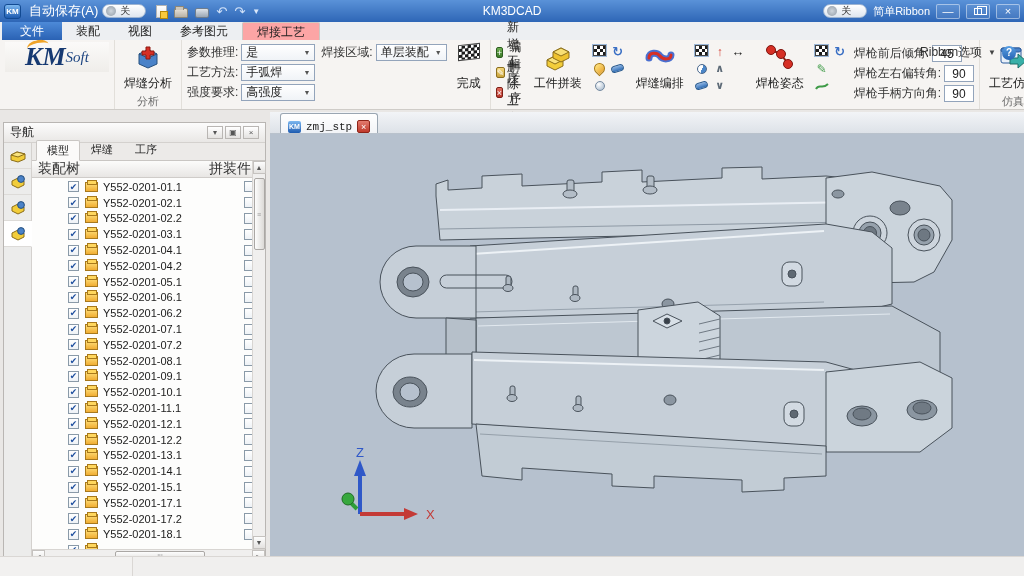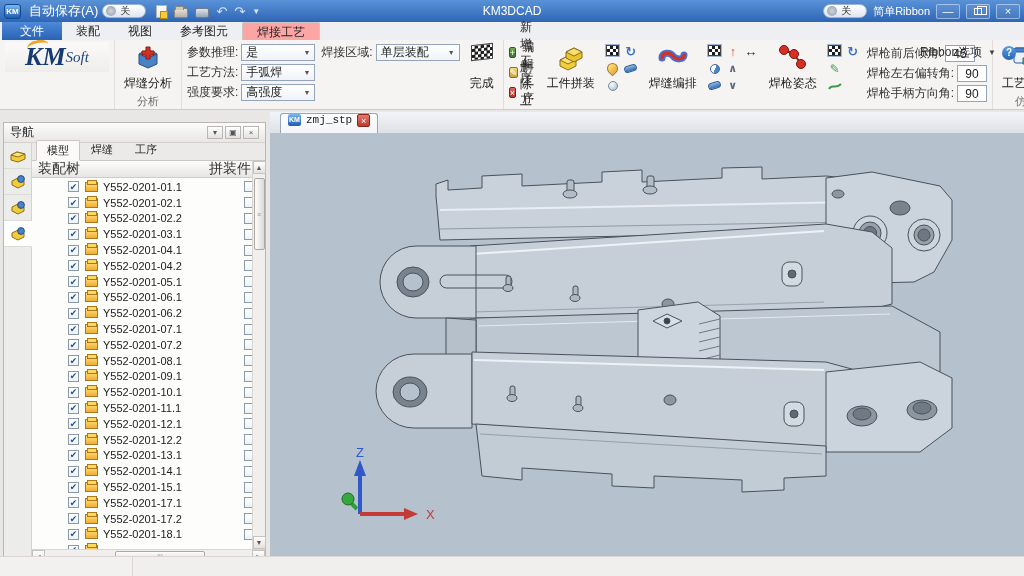--- a/index.html
+++ b/index.html
@@ -123,21 +123,21 @@
   .v-thumb { width:11px; height:72px; margin-top:4px; background:linear-gradient(90deg,#fdfdfd,#dcdad7); border:1px solid #aaa7a4; border-radius:2px; display:flex; align-items:center; justify-content:center; color:#999; font-size:7px; }
   .vscroll .filler { flex:1; }
   #hscroll { height:13px; background:#f0efee; border-top:1px solid #d8d5d2; display:flex; align-items:center; }
   .h-thumb { width:90px; height:11px; margin-left:70px; background:linear-gradient(#fdfdfd,#dcdad7); border:1px solid #aaa7a4; border-radius:2px; display:flex; align-items:center; justify-content:center; color:#999; font-size:7px;}
   #hscroll .filler { flex:1; }
 
   
   #docarea { position:absolute; left:270px; top:112px; right:0; bottom:20px; display:flex; flex-direction:column; }
   #doctabbar { height:22px; background:linear-gradient(#f2f4f7,#dde2e8); border-bottom:1px solid #b9c2cc; display:flex; align-items:flex-end; padding-left:10px; }
   #doctab { height:20px; background:linear-gradient(#fff,#f2f4f7); border:1px solid #9aa6b2; border-bottom:none;
-    border-radius:3px 3px 0 0; display:flex; align-items:flex-start; gap:5px; padding:0 7px; }
+    border-radius:3px 3px 0 0; display:flex; align-items:flex-end; gap:5px; padding:0 7px; }
   .doc-km { width:13px; height:12px; border-radius:2px; background:linear-gradient(#7db8f0,#1d5bb0);
     color:#fff; font-size:7px; font-weight:bold; text-align:center; line-height:12px; }
   #doctab .name { font-size:11px; font-family:"Liberation Mono","DejaVu Sans Mono",monospace; }
   .doc-close { width:13px; height:13px; border-radius:2px; background:linear-gradient(#e37b6e,#c03a2b);
     border:1px solid #8e2418; color:#fff; font-size:9px; display:flex; align-items:center; justify-content:center; }
   #viewport { flex:1; background:#b6c1ce; position:relative; }
   #viewport svg { position:absolute; inset:0; width:100%; height:100%; }
 
   
   #statusbar { position:absolute; left:0; right:0; bottom:0; height:20px; background:#f0efee; border-top:1px solid #dad7d4; }
@@ -230,21 +230,21 @@
           <span class="flabel">强度要求:</span>
           <div class="ddl" style="width:74px">
             <span>高强度</span>
               <span class="caret">▼</span>
           </div>
         </div>
       </div>
       <div class="fieldcol">
         <div class="frow">
           <span class="flabel">焊接区域:</span>
-          <div class="ddl" style="width:84px">
+          <div class="ddl" style="width:71px">
             <span>单层装配</span>
               <span class="caret">▼</span>
           </div>
         </div>
       </div>
       <div class="bigbtn" style="height:52px">
         <span class="flag" style="width:22px;height:16px;transform:skewY(-6deg)"></span>
         <span>完成</span>
       </div>
     </div>

